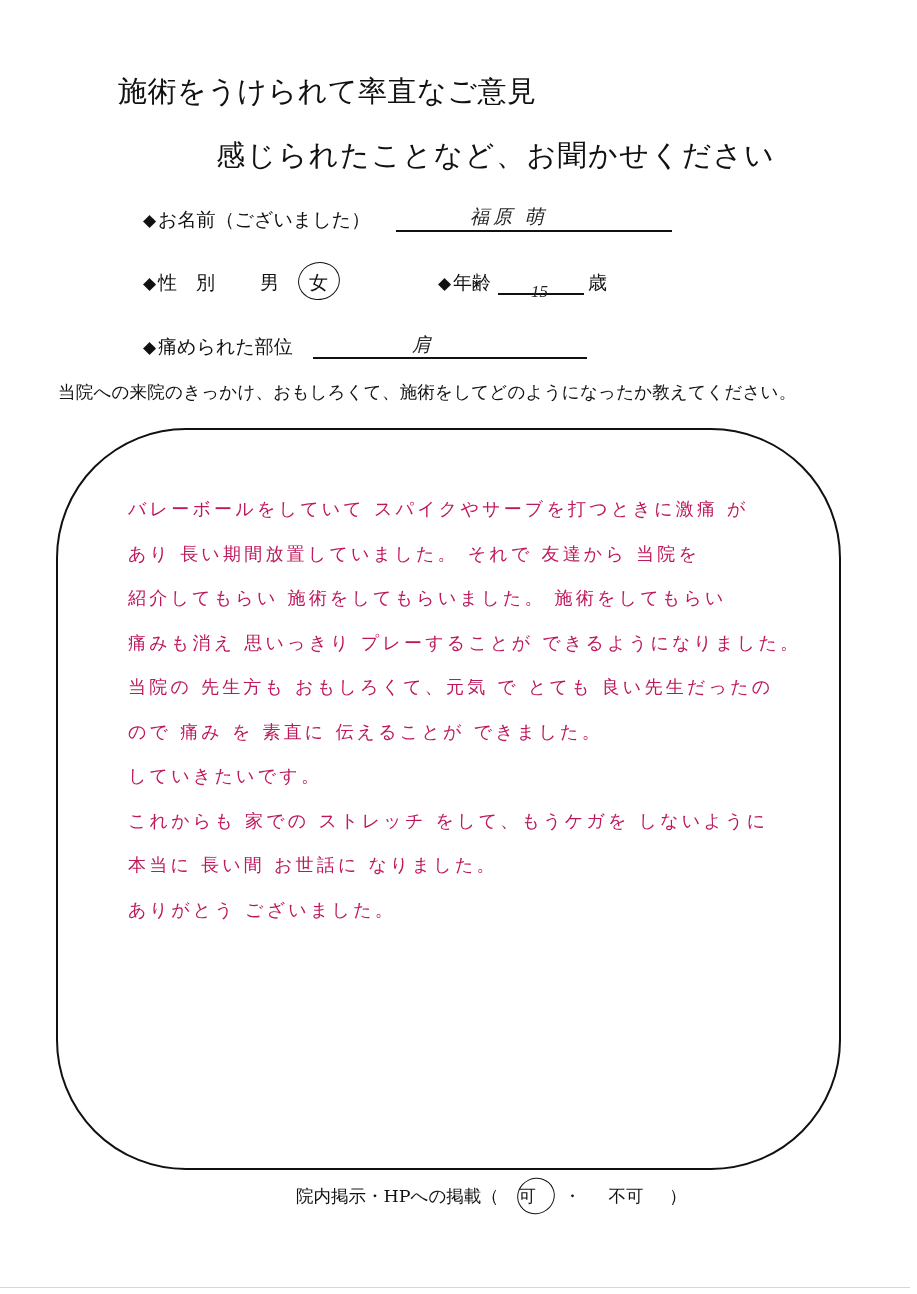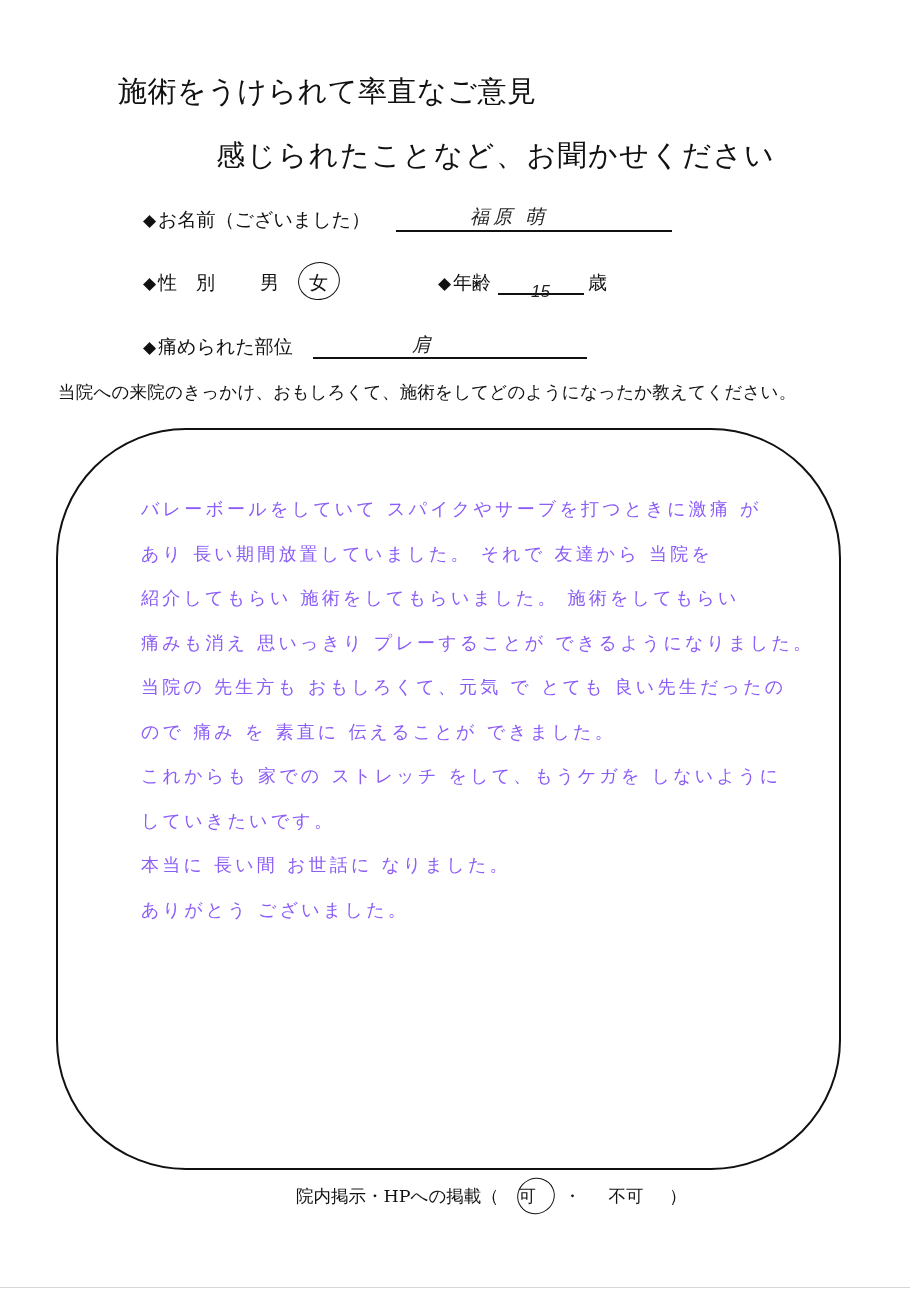--- a/index.html
+++ b/index.html
@@ -31,21 +31,21 @@
 
     .field-row { font-size: 19px; }
     .diamond { font-size: 17px; margin-right: 2px; }
 
     .uline {
       position: absolute;
       border-bottom: 2px solid #111;
       height: 0;
     }
     .hand {
-      font-family: Liberation Sans, sans-serif;
+      font-family: Liberation Serif, serif;
       font-style: italic;
       color: #222;
       font-weight: 300;
     }
 
     .circle-mark {
       position: absolute;
       border: 1.6px solid #111;
       border-radius: 50%;
       transform: rotate(-12deg);
@@ -61,24 +61,24 @@
       position: absolute;
       left: 56px; top: 428px;
       width: 785px; height: 742px;
       border: 2px solid #111;
       border-radius: 130px;
       box-sizing: border-box;
     }
 
     .comment-lines {
       position: absolute;
-      left: 141px; top: 494px;
+      left: 128px; top: 494px;
       font-family: "DejaVu Sans", "Liberation Sans", sans-serif;
       font-size: 18px;
-      color: #8b5cf6;
+      color: #be185d;
       letter-spacing: 3.2px;
       font-weight: 300;
     }
     .comment-line {
       height: 44.5px;
       line-height: 30px;
       white-space: nowrap;
     }
 
     .consent {
@@ -130,22 +130,22 @@
 <div class="abs instruction">当院への来院のきっかけ、おもしろくて、施術をしてどのようになったか教えてください。</div>
 
 <div class="comment-box"></div>
 <div class="comment-lines">
   <div class="comment-line">バレーボールをしていて スパイクやサーブを打つときに激痛 が</div>
   <div class="comment-line">あり 長い期間放置していました。 それで 友達から 当院を</div>
   <div class="comment-line">紹介してもらい 施術をしてもらいました。 施術をしてもらい</div>
   <div class="comment-line">痛みも消え 思いっきり プレーすることが できるようになりました。</div>
   <div class="comment-line">当院の 先生方も おもしろくて、元気 で とても 良い先生だったの</div>
   <div class="comment-line">ので 痛み を 素直に 伝えることが できました。</div>
+  <div class="comment-line">していきたいです。</div>
   <div class="comment-line">これからも 家での ストレッチ をして、もうケガを しないように</div>
-  <div class="comment-line">していきたいです。</div>
   <div class="comment-line">本当に 長い間 お世話に なりました。</div>
   <div class="comment-line">ありがとう ございました。</div>
 </div>
 
 <div class="abs consent">
   <span>院内掲示・HPへの掲載（</span>
   <span style="margin-left:14px;">可</span>
   <span style="margin-left:22px;">・</span>
   <span style="margin-left:22px;text-align:right;">不可</span>
   <span style="margin-left:20px;">）</span>

